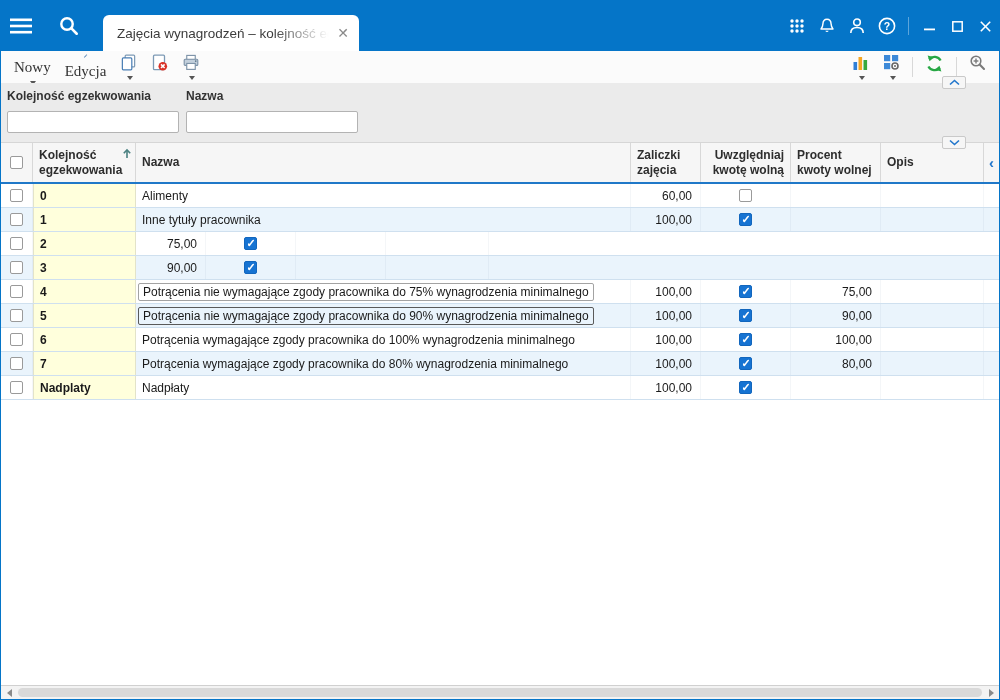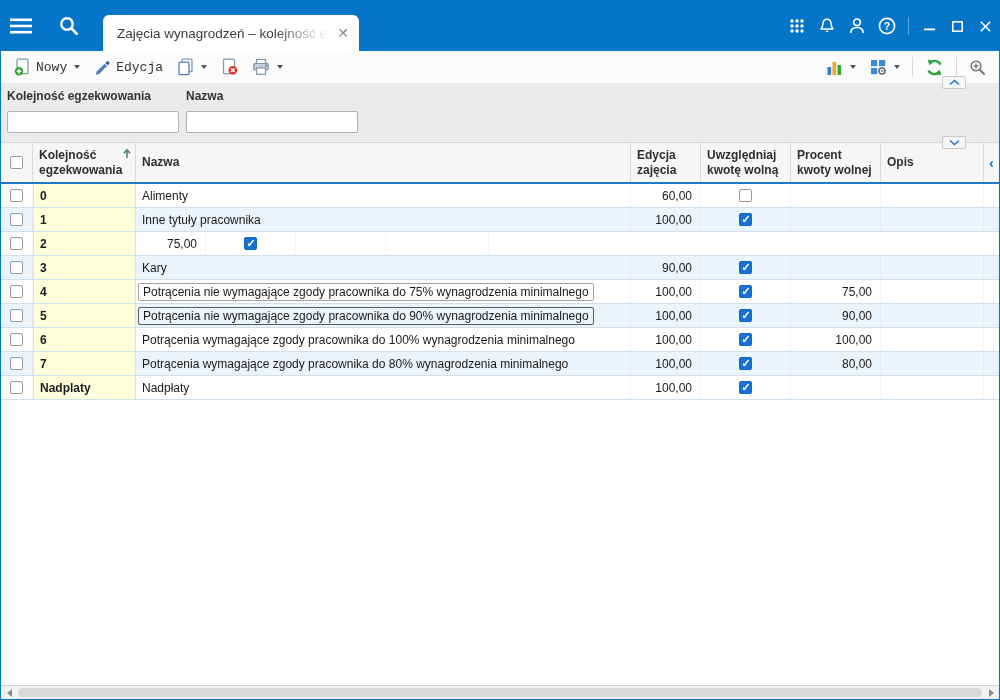--- a/index.html
+++ b/index.html
@@ -16,21 +16,21 @@
                -webkit-mask-image:linear-gradient(90deg,#000 72%,transparent 98%);
                mask-image:linear-gradient(90deg,#000 72%,transparent 98%); }
   .tab-close { color:#8a8a8a; font-size:14px; margin-left:4px; cursor:pointer; line-height:1; }
   .tb-right { margin-left:auto; display:flex; align-items:center; height:50px; }
   .tb-icon { width:30px; height:50px; display:flex; align-items:center; justify-content:center; cursor:pointer; }
   .tb-sep { width:1px; height:18px; background:rgba(255,255,255,.35); margin:0 6px; }
   .win-ctrl { width:28px; height:50px; display:flex; align-items:center; justify-content:center; cursor:pointer; }
 
   
   .toolbar { height:32px; background:#fbfbfb; display:flex; align-items:center; padding:0 6px; flex:none; }
-  .tbtn { display:flex; align-items:center; gap:5px; padding:0 7px; height:26px; font-size:13px; color:#333; cursor:pointer; background:transparent; border:none; font-family:Liberation Mono, monospace; }
+  .tbtn { display:flex; align-items:center; gap:5px; padding:0 7px; height:26px; font-size:15px; color:#333; cursor:pointer; background:transparent; border:none; font-family:Liberation Serif, serif;flex-direction:column; }
   .caret { width:0; height:0; border-left:3.5px solid transparent; border-right:3.5px solid transparent; border-top:4px solid #555; margin-left:2px; }
   .tsep { width:1px; height:20px; background:#d8d8d8; margin:0 5px; flex:none; }
   .toolbar-right { margin-left:auto; display:flex; align-items:center; }
 
   
   .filter-panel { height:60px; background:#ebebeb; position:relative; flex:none; border-bottom:1px solid #d6d6d6; }
   .ffield { position:absolute; top:6px; }
   .ffield label { display:block; font-size:12px; font-weight:bold; color:#333; margin-bottom:8px; }
   .ffield input { width:172px; height:22px; border:1px solid #b3b3b3; border-radius:2px; background:#fff; font-size:12px; padding:0 5px; font-family:inherit; }
   .f1 { left:6px; } .f2 { left:185px; }
@@ -38,21 +38,21 @@
   .chev-up { top:-7px; } .chev-down { bottom:-7px; z-index:5; }
 
   
   .grid { flex:1; display:flex; flex-direction:column; background:#fff; overflow:hidden; }
   .gh { display:flex; height:41px; background:#f6f6f6; border-bottom:2px solid #1f78c8; flex:none; }
   .gh .hcell { border-right:1px solid #d8d8d8; font-size:12px; font-weight:bold; color:#2e2e2e; display:flex; align-items:center; padding:2px 6px; line-height:1.25; position:relative; }
   .c-sel  { width:32px;  flex:none; display:flex; align-items:center; justify-content:center; }
   .c-order{ width:103px; flex:none; }
   .c-name { width:495px; flex:none; }
   .c-pct  { width:70px;  flex:none; }
-  .c-inc  { width:90px;  flex:none; }
+  .c-inc  { width:90px;  flex:none;text-align:right; }
   .c-free { width:90px;  flex:none; }
   .c-desc { width:103px; flex:none; }
   .c-edge { width:15px;  flex:none; display:flex; align-items:center; justify-content:center; }
   .sort-ind { position:absolute; top:5px; right:3px; }
   .edge-btn { color:#2277cc; font-size:15px; font-weight:bold; cursor:pointer; line-height:1; }
 
   .gbody { flex:1; overflow:hidden; }
   .row { display:flex; height:24px; border-bottom:1px solid #cfe0ef; background:#fff; cursor:pointer; }
   .row.alt { background:#eaf4fc; }
   .row .cell { font-size:12px; color:#1a1a1a; display:flex; align-items:center; overflow:hidden; white-space:nowrap; border-right:1px solid rgba(120,140,160,0.08); }
@@ -270,21 +270,21 @@
           <svg width="10" height="11">
               <line x1="5" y1="10" x2="5" y2="2.6" stroke="#4a8080" stroke-width="1.6"></line>
               <polyline points="1.8,5.3 5,1.9 8.2,5.3" fill="none" stroke="#4a8080" stroke-width="1.6"></polyline>
             </svg>
         </span>
       </div>
       <div class="hcell c-name">
           <span>Nazwa</span>
         </div>
       <div class="hcell c-pct">
-          <span>Edycja zajęcia</span>
+          <span>Zaliczki zajęcia</span>
         </div>
       <div class="hcell c-inc">
           <span>Uwzględniaj kwotę wolną</span>
         </div>
       <div class="hcell c-free">
           <span>Procent kwoty wolnej</span>
         </div>
       <div class="hcell c-desc">
           <span>Opis</span>
         </div>
@@ -346,23 +346,20 @@
     <div class="cell c-desc"></div>
     <div class="cell c-edge" style="border-right:none;"></div>
   </div>
 
   <div class="row alt">
     <div class="cell c-sel">
             <span class="cb row-cb"></span>
           </div>
     <div class="cell c-order">
             <span class="order-text">3</span>
-          </div>
-    <div class="cell c-name">
-            <span class="name-text">Kary</span>
           </div>
     <div class="cell c-pct">90,00</div>
     <div class="cell c-inc">
             <span class="cb inc-cb checked"></span>
           </div>
     <div class="cell c-free"></div>
     <div class="cell c-desc"></div>
     <div class="cell c-edge" style="border-right:none;"></div>
   </div>
 

